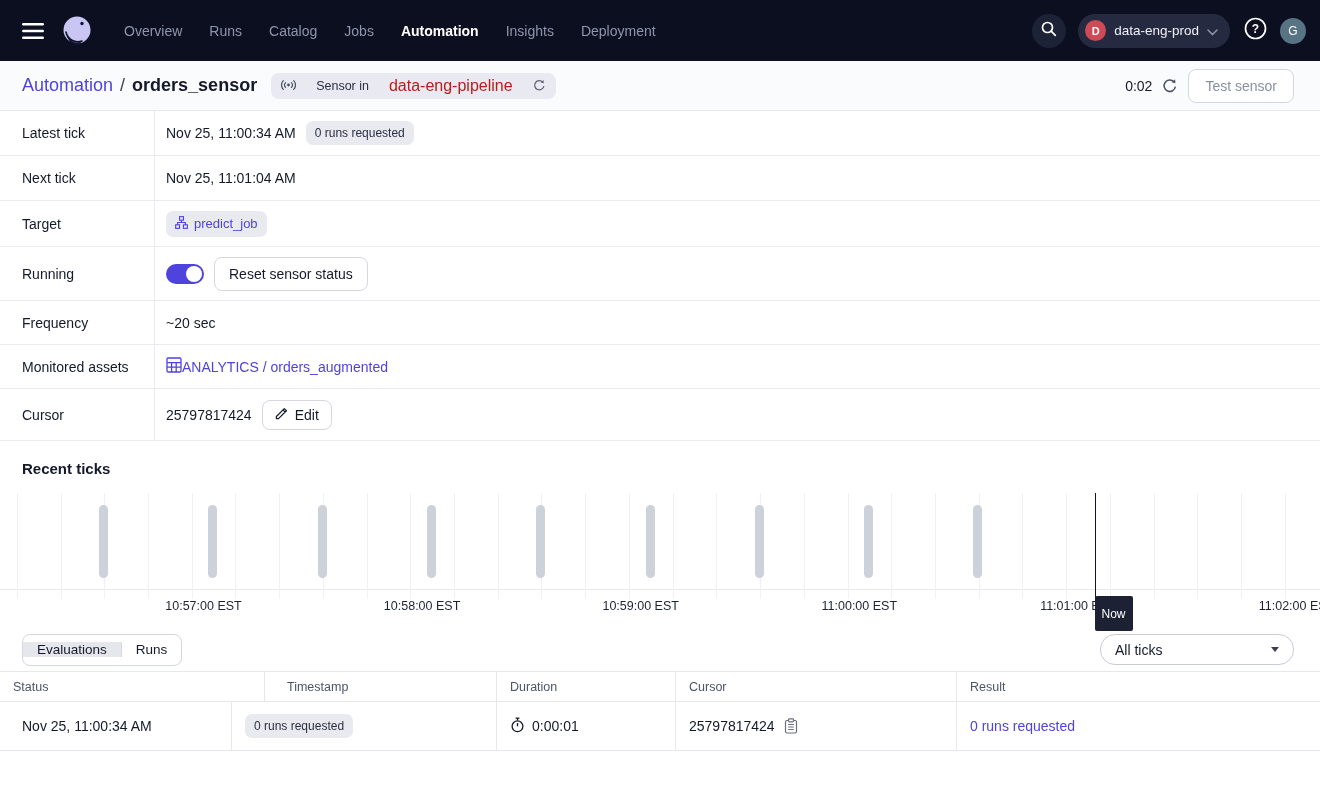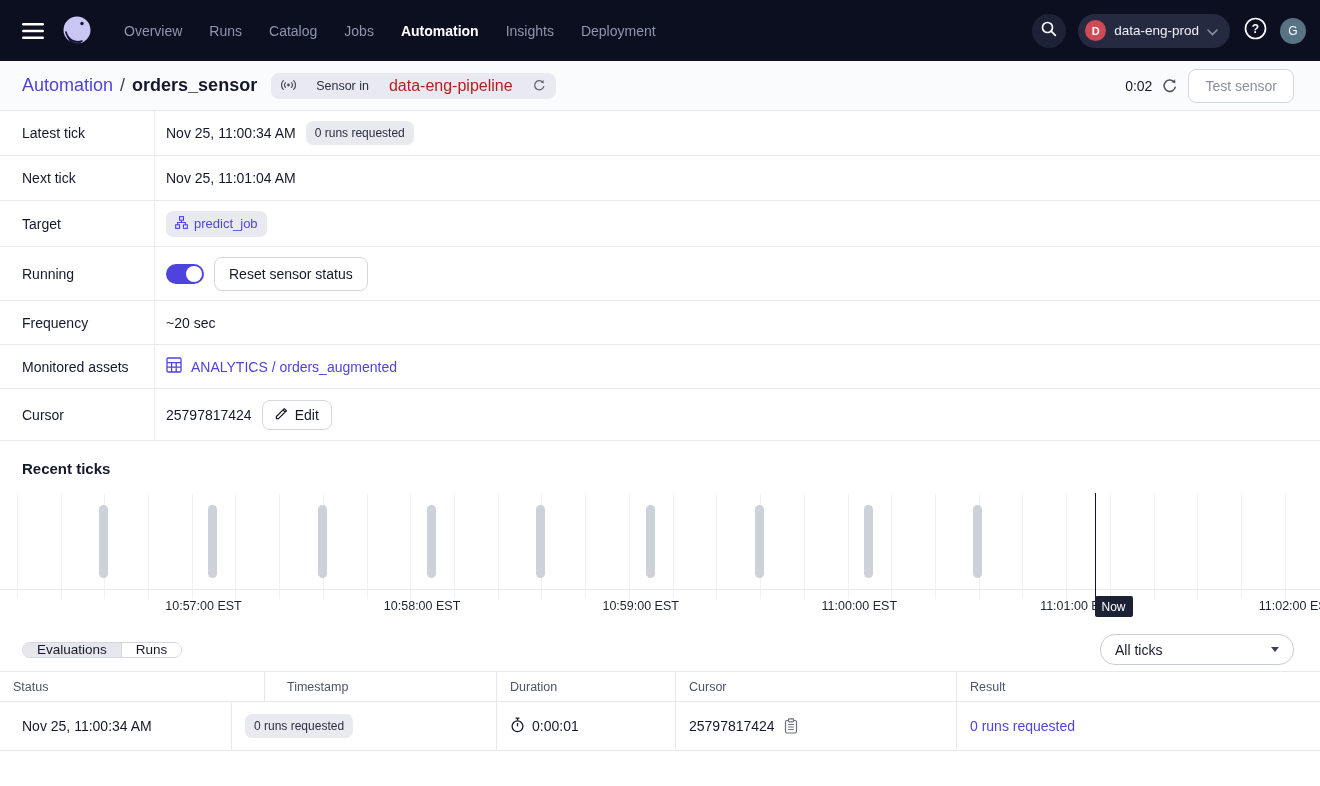--- a/index.html
+++ b/index.html
@@ -35,36 +35,36 @@
   .btn.test { color:#8a90a0; padding:8px 16px; }
 
   
   .detail-row { display:flex; border-bottom:1px solid #e9ebf0; }
   .detail-label { width:155px; flex:0 0 155px; border-right:1px solid #e9ebf0; display:flex; align-items:center; padding-left:22px; font-size:14px; color:#15192b; }
   .detail-value { flex:1; display:flex; align-items:center; padding-left:11px; gap:10px; font-size:14px; color:#15192b; }
   .tag { background:#e9eaf0; border-radius:7px; height:24px; display:inline-flex; align-items:center; padding:0 9px; font-size:12px; color:#2a2f42; white-space:nowrap; }
   .tag.job { height:26px; gap:6px; color:#4f43dd; font-size:13px; cursor:pointer; }
   .toggle { width:38px; height:20px; border-radius:10px; background:#4f43dd; position:relative; cursor:pointer; }
   .toggle .knob { position:absolute; top:2px; right:2px; width:16px; height:16px; border-radius:50%; background:#fff; }
-  .asset-link { color:#4f43dd; font-size:14px; display:inline-flex; align-items:center; gap:9px; cursor:pointer; }
+  .asset-link { color:#4f43dd; font-size:14px; display:inline-flex; align-items:center; cursor:pointer; }
   .btn.small { padding:6px 12px; }
 
   
   .section-heading { padding:19px 0 0 22px; font-size:15px; font-weight:bold; color:#15192b; height:51px; }
   .chart { position:relative; height:124px; width:1320px; }
   .chart .plotline { position:absolute; left:0; top:97px; width:1320px; height:1px; background:#e7e9ee; }
   .gridline { position:absolute; top:1px; width:1px; height:106px; background:#f995; background:#eff1f4; }
   .tick-bar { position:absolute; top:13px; width:9px; height:73px; border-radius:4.5px; background:#cdd1da; cursor:pointer; }
   .axis-label { position:absolute; top:107px; transform:translateX(-50%); font-size:12.5px; color:#1e2235; white-space:nowrap; }
   .now-line { position:absolute; top:1px; width:1.5px; height:106px; background:#10142c; z-index:3; }
-  .now-box { position:absolute; top:104px; height:21px; background:#1c2133; color:#fff; font-size:12px; display:flex; align-items:center; padding:0 7px; border-radius:2px; z-index:4; }
+  .now-box { position:absolute; top:104px; height:35px; background:#1c2133; color:#fff; font-size:12px; display:flex; align-items:center; padding:0 7px; border-radius:2px; z-index:4; }
 
   
   .tabs-row { display:flex; align-items:center; padding:12px 26px 0 22px; height:55px; }
-  .segmented { display:flex; border:1px solid #d3d6df; border-radius:8px; overflow:hidden; height:16px;align-items:center; }
+  .segmented { display:flex; border:1px solid #d3d6df; border-radius:8px; overflow:hidden; height:32px;align-items:center; }
   .segment { display:flex; align-items:center; padding:0 14px; font-size:13.5px; color:#15192b; background:#fff; cursor:pointer; }
   .segment.active { background:#e5e7ec; }
   .segment + .segment { border-left:1px solid #d3d6df; }
   .select { margin-left:auto; width:194px; height:31px; border:1px solid #c8cbd6; border-radius:15px; background:#fff; display:flex; align-items:center; padding:0 14px; font-size:14px; color:#15192b; cursor:pointer; }
   .select .caret { margin-left:auto; width:0; height:0; border-left:4.5px solid transparent; border-right:4.5px solid transparent; border-top:5.5px solid #3a3f52; }
 
   .ticks-table { position:relative; border-top:1px solid #e6e8ee; }
   .t-row { display:flex; }
   .t-row.head { height:30px; border-bottom:1px solid #e6e8ee; }
   .t-row.body { height:49px; border-bottom:1px solid #e6e8ee; }

